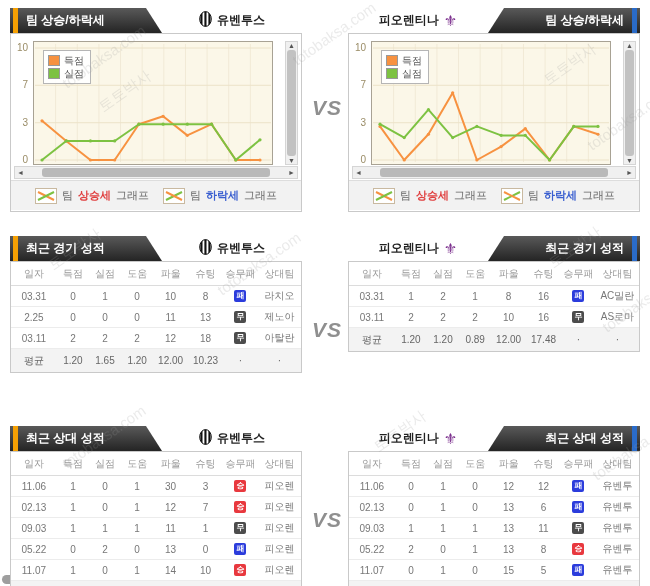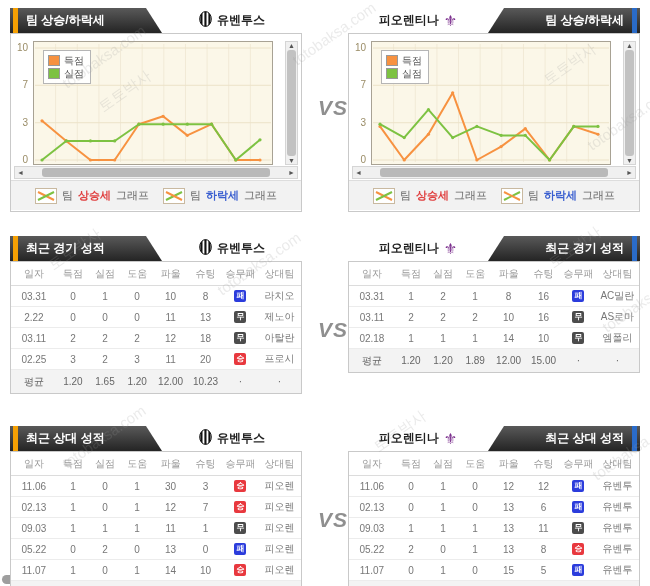--- a/index.html
+++ b/index.html
@@ -45,21 +45,21 @@
            justify-content:space-between;font-size:7px;color:#555;padding:0 2px;}
   .hscroll .thumb{flex:1;height:9px;margin:0 2px;background:#b9b9b9;border-radius:3px;max-width:228px;}
   .chart-footer{height:29px;background:#f2f2f2;border-top:1px solid #ddd;display:flex;
                 align-items:center;justify-content:center;gap:14px;font-size:11px;color:#666;}
   .fitem{display:flex;align-items:center;gap:5px;}
   .mini-icon{display:inline-flex;background:#fff;border:1px solid #c9b9a0;padding:1px;}
   .fl-rise{color:#e04040;font-weight:bold;}
   .fl-fall{color:#3a5fd0;font-weight:bold;}
 
   
-  .vs{position:absolute;left:302px;width:46px;text-align:right;font-size:21px;font-weight:bold;
+  .vs{position:absolute;left:312px;width:46px;text-align:left;font-size:21px;font-weight:bold;
       font-style:italic;color:#8f8f8f;z-index:2;letter-spacing:1px;}
 
   
   .stat-table{width:100%;border-collapse:collapse;table-layout:fixed;}
   .stat-table th{font-weight:normal;color:#999;font-size:10px;height:21px;border-bottom:1px solid #dcdcdc;font-family:Liberation Serif, serif;}
   .stat-table td{height:18px;font-size:10px;color:#777;text-align:center;border-top:1px solid #ececec;
                  overflow:hidden;white-space:nowrap;}
   .stat-table tr:first-child td{border-top:none;}
   .stat-table tr.avg td{background:#f3f3f3;height:21px;color:#666;}
   .stat-table th:nth-child(1),.stat-table td:nth-child(1){width:16%;}
@@ -365,48 +365,38 @@
             <td>03.31</td>
             <td>0</td>
             <td>1</td>
             <td>0</td>
             <td>10</td>
             <td>8</td>
             <td><span class="badge" style="background: rgb(43, 60, 220);">패</span></td>
             <td>라치오</td>
           </tr>
           <tr>
-            <td>2.22</td>
+            <td>2.25</td>
             <td>0</td>
             <td>0</td>
             <td>0</td>
             <td>11</td>
             <td>13</td>
             <td><span class="badge" style="background: rgb(76, 76, 76);">무</span></td>
             <td>제노아</td>
           </tr>
           <tr>
             <td>03.11</td>
             <td>2</td>
             <td>2</td>
             <td>2</td>
             <td>12</td>
             <td>18</td>
             <td><span class="badge" style="background: rgb(76, 76, 76);">무</span></td>
             <td>아탈란</td>
-          </tr>
-          <tr>
-            <td>02.25</td>
-            <td>3</td>
-            <td>2</td>
-            <td>3</td>
-            <td>11</td>
-            <td>20</td>
-            <td><span class="badge" style="background: rgb(232, 56, 62);">승</span></td>
-            <td>프로시</td>
           </tr>
           <tr class="avg">
             <td>평균</td>
             <td>1.20</td>
             <td>1.65</td>
             <td>1.20</td>
             <td>12.00</td>
             <td>10.23</td>
             <td>·</td>
             <td>·</td>
@@ -442,37 +432,27 @@
           <tr>
             <td>03.11</td>
             <td>2</td>
             <td>2</td>
             <td>2</td>
             <td>10</td>
             <td>16</td>
             <td><span class="badge" style="background: rgb(76, 76, 76);">무</span></td>
             <td>AS로마</td>
           </tr>
-          <tr>
-            <td>02.18</td>
-            <td>1</td>
-            <td>1</td>
-            <td>1</td>
-            <td>14</td>
-            <td>10</td>
-            <td><span class="badge" style="background: rgb(76, 76, 76);">무</span></td>
-            <td>엠폴리</td>
-          </tr>
           <tr class="avg">
             <td>평균</td>
             <td>1.20</td>
             <td>1.20</td>
-            <td>1.89</td>
+            <td>0.89</td>
             <td>12.00</td>
-            <td>15.00</td>
+            <td>17.48</td>
             <td>·</td>
             <td>·</td>
           </tr>
         </tbody>
       </table>
     </div>
 
   <div class="hdr h-left" id="hdr-bot-home">
     <div class="dark"><span>최근 상대 성적</span></div>
     <div class="team">

